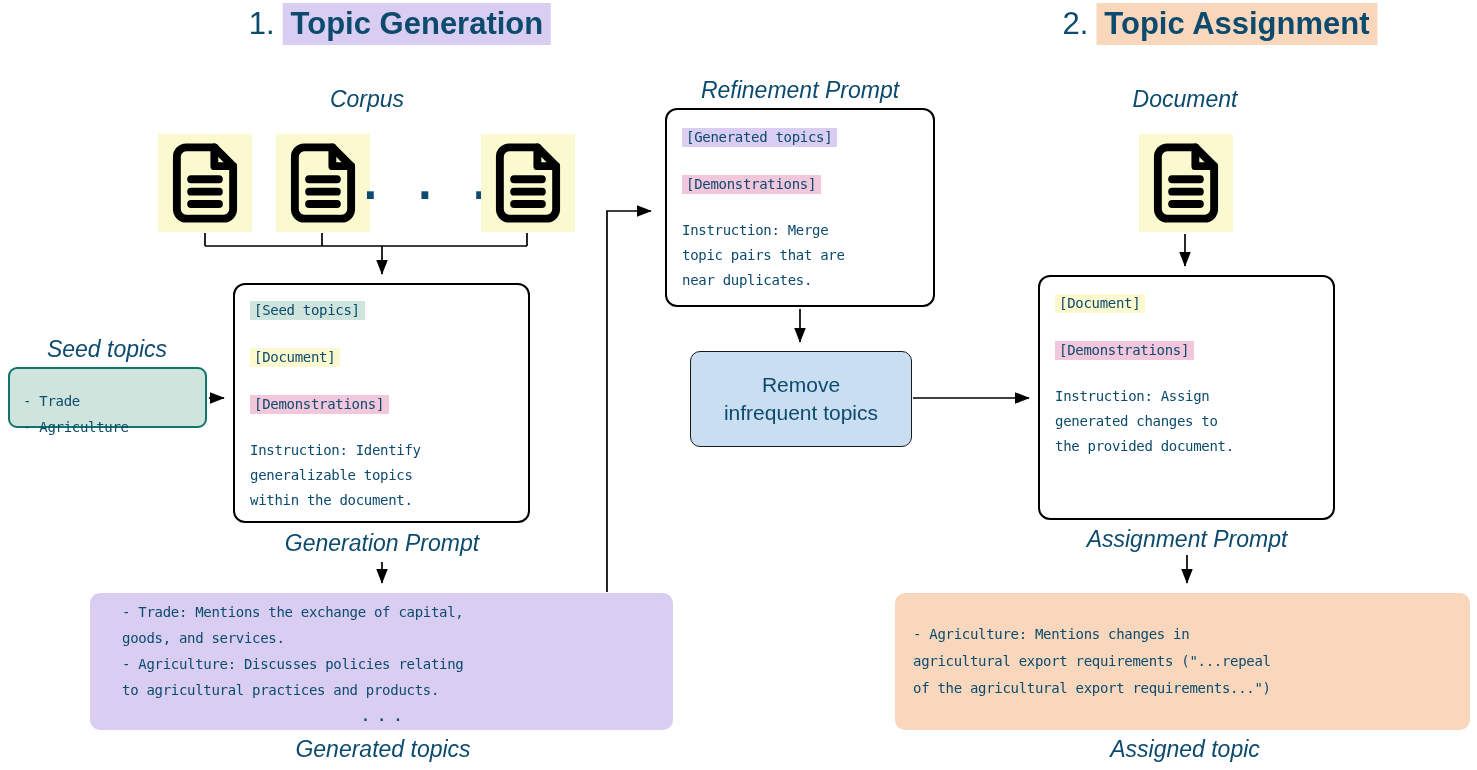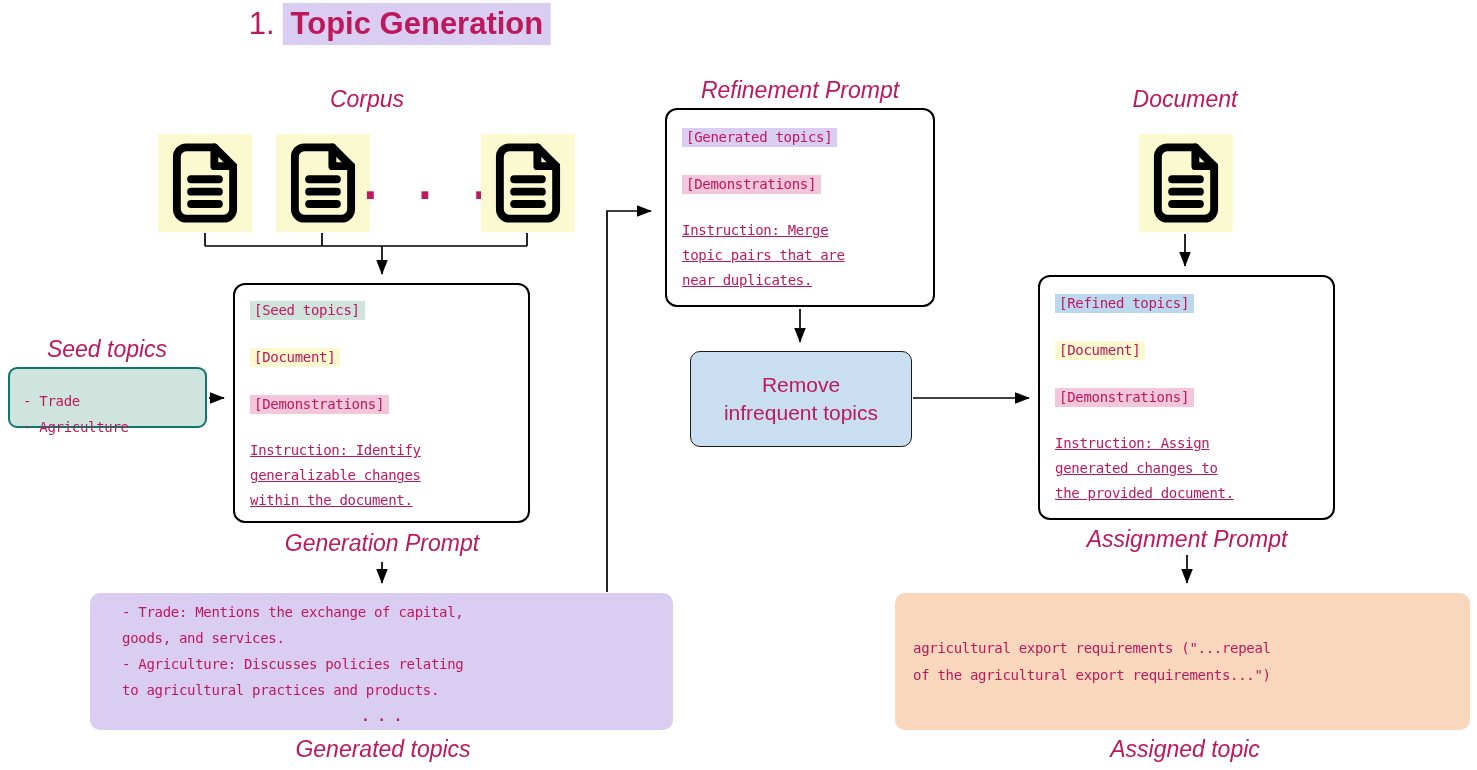--- a/index.html
+++ b/index.html
@@ -1,18 +1,18 @@
 <!DOCTYPE html>
 <html><head>
 <meta charset="utf-8">
 <style>
   html,body{margin:0;padding:0;background:#fff;}
   .canvas{
     position:relative;width:1477px;height:770px;background:#ffffff;
-    font-family:"Liberation Sans",sans-serif;color:#be185d;overflow:hidden;
+    font-family:"Liberation Sans",sans-serif;color:#0c4a6e;overflow:hidden;
   }
   .abs{position:absolute;}
   .ctr{transform:translateX(-50%);}
   
   .title{font-size:31px;font-weight:400;white-space:nowrap;}
   .title .num{margin-right:8px;}
   .title .hl{font-weight:bold;padding:3px 8px 4px 8px;}
   .hl-purple{background:#d9cdf2;}
   .hl-orange{background:#f8d7bc;}
   .hl-yellow{background:#fbf9cd;}
@@ -20,21 +20,21 @@
   .hl-pink{background:#f2c6db;}
   .hl-blue{background:#bcd8ef;}
   
   .caption{font-size:23px;font-style:italic;white-space:nowrap;}
   
   .pbox{background:#fff;border:2px solid #000;border-radius:12px;box-sizing:border-box;}
   .pbox-inner{padding:12px 15px;}
   .mono{font-family:"DejaVu Sans Mono","Liberation Mono",monospace;font-size:14px;letter-spacing:-0.3px;}
   .slot{margin-bottom:20px;line-height:27px;}
   .slot span{padding:1px 5px 2px 4px;}
-  .instr{line-height:25px;white-space:nowrap;text-decoration:underline;}
+  .instr{line-height:25px;white-space:nowrap;}
   
   .tile{background:#fbf9d0;display:flex;align-items:center;justify-content:center;}
   .tile svg{width:90px;height:92px;}
   .dots{font-family:"DejaVu Sans Mono",monospace;font-size:42px;font-weight:bold;letter-spacing:2px;white-space:nowrap;}
   
   .seed-box{background:#cfe4dc;border:2px solid #0f766e;border-radius:9px;box-sizing:border-box;padding:19px 13px;line-height:26px;white-space:nowrap;}
   
   .remove-box{background:#cadef2;border:1.5px solid #1a1a1a;border-radius:10px;box-sizing:border-box;
     display:flex;flex-direction:column;align-items:center;justify-content:center;
     font-size:21px;line-height:28px;text-align:center;}
@@ -67,20 +67,23 @@
       <path d="M800,309 V342" marker-end="url(#ah)"></path>
       <path d="M913,398 H1029" marker-end="url(#ah)"></path>
       <path d="M1185,234 V266" marker-end="url(#ah)"></path>
       <path d="M1187,555 V583" marker-end="url(#ah)"></path>
     </g>
   </svg>
 
   <div class="abs ctr title" style="left:400px;top:6px;">
     <span class="num">1.</span><span class="hl hl-purple">Topic Generation</span>
   </div>
+  <div class="abs ctr title" style="left:1220px;top:6px;">
+    <span class="num">2.</span><span class="hl hl-orange">Topic Assignment</span>
+  </div>
 
   <div class="abs ctr caption" style="left:367px;top:86px;">Corpus</div>
 
   <div class="abs tile" style="left:158px;top:134px;width:94px;height:98px;">
     <svg viewBox="0 0 24 24" fill="none" stroke="#000" stroke-width="2.1" stroke-linecap="round" stroke-linejoin="round">
       <path d="M14.5 2.5 H7 a2.5 2.5 0 0 0 -2.5 2.5 v14 a2.5 2.5 0 0 0 2.5 2.5 h10 a2.5 2.5 0 0 0 2.5 -2.5 V7.5 z"></path>
       <path d="M14.5 2.5 v5 h5"></path>
       <line x1="8.3" y1="11" x2="15.7" y2="11"></line>
         <line x1="8.3" y1="14.3" x2="15.7" y2="14.3"></line>
         <line x1="8.3" y1="17.6" x2="15.7" y2="17.6"></line>
@@ -112,21 +115,21 @@
     <div>- Agriculture</div>
   </div>
 
   <div class="abs pbox" style="left:233px;top:283px;width:297px;height:240px;">
     <div class="pbox-inner mono">
       <div class="slot"><span class="hl-teal">[Seed topics]</span></div>
       <div class="slot"><span class="hl-yellow">[Document]</span></div>
       <div class="slot"><span class="hl-pink">[Demonstrations]</span></div>
       <div class="instr">
         <div>Instruction: Identify</div>
-        <div>generalizable changes</div>
+        <div>generalizable topics</div>
         <div>within the document.</div>
       </div>
     </div>
   </div>
   <div class="abs ctr caption" style="left:382px;top:530px;">Generation Prompt</div>
 
   <div class="abs result-box result-purple mono" style="left:90px;top:593px;width:583px;height:137px;">
     <div class="rline">- Trade: Mentions the exchange of capital,</div>
     <div class="rline">goods, and services.</div>
     <div class="rline">- Agriculture: Discusses policies relating</div>
@@ -159,31 +162,31 @@
       <path d="M14.5 2.5 H7 a2.5 2.5 0 0 0 -2.5 2.5 v14 a2.5 2.5 0 0 0 2.5 2.5 h10 a2.5 2.5 0 0 0 2.5 -2.5 V7.5 z"></path>
       <path d="M14.5 2.5 v5 h5"></path>
       <line x1="8.3" y1="11" x2="15.7" y2="11"></line>
         <line x1="8.3" y1="14.3" x2="15.7" y2="14.3"></line>
         <line x1="8.3" y1="17.6" x2="15.7" y2="17.6"></line>
     </svg>
   </div>
 
   <div class="abs pbox" style="left:1038px;top:275px;width:297px;height:245px;">
     <div class="pbox-inner mono" style="padding-top:13px;">
-      <div class="slot"><span class="hl-blue">[Refined topics]</span></div>
       <div class="slot"><span class="hl-yellow">[Document]</span></div>
       <div class="slot"><span class="hl-pink">[Demonstrations]</span></div>
       <div class="instr">
         <div>Instruction: Assign</div>
         <div>generated changes to</div>
         <div>the provided document.</div>
       </div>
     </div>
   </div>
   <div class="abs ctr caption" style="left:1187px;top:526px;">Assignment Prompt</div>
 
   <div class="abs result-box result-orange mono" style="left:895px;top:593px;width:575px;height:137px;">
+    <div class="rline27">- Agriculture: Mentions changes in</div>
     <div class="rline27">agricultural export requirements ("...repeal</div>
     <div class="rline27">of the agricultural export requirements...")</div>
   </div>
   <div class="abs ctr caption" style="left:1185px;top:736px;">Assigned topic</div>
 
 </div>
 
 </body></html>

